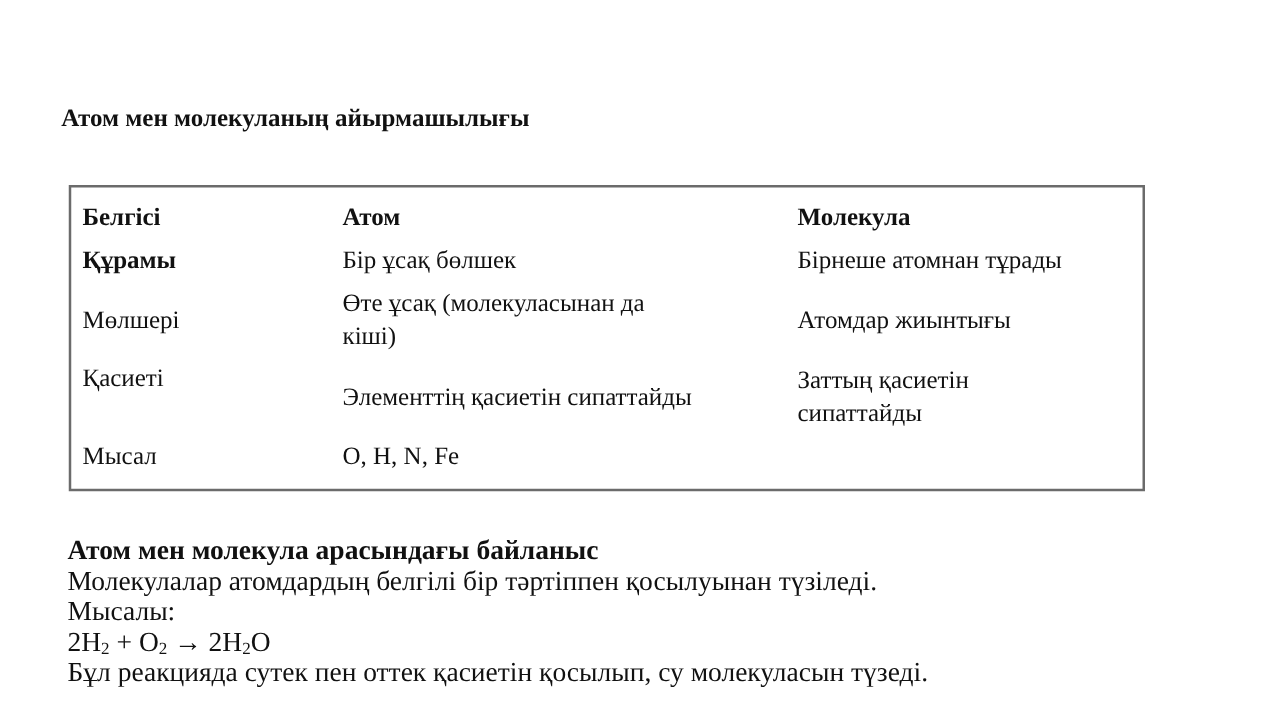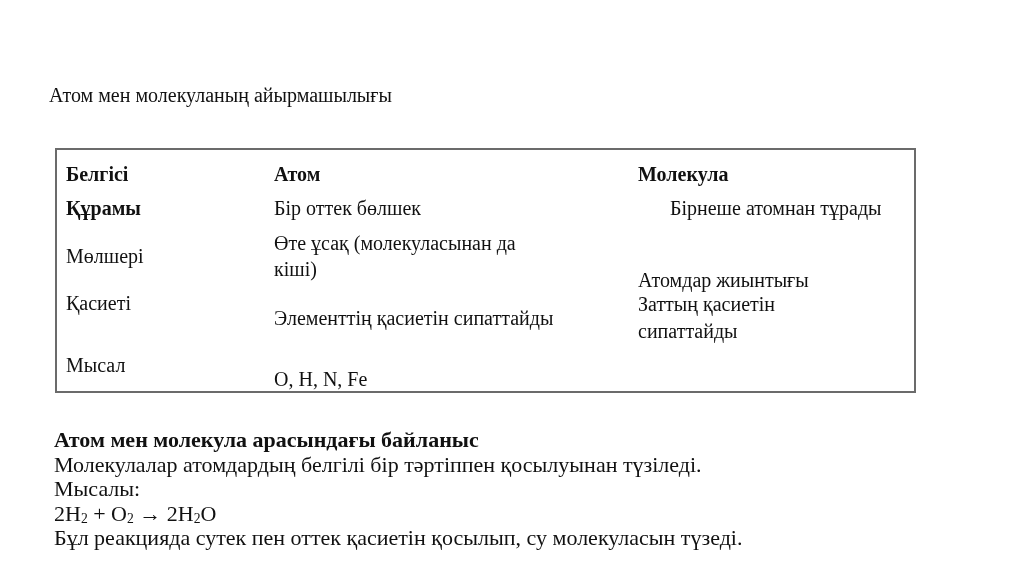--- a/index.html
+++ b/index.html
@@ -13,21 +13,21 @@
       position: relative;
       overflow: hidden;
       font-family: "Liberation Serif", "DejaVu Serif", serif;
       color: #111111;
     }
     .title {
       position: absolute;
       left: 49px;
       top: 82px;
       font-size: 20px;
-      font-weight: normal;
+      font-weight: bold;
       line-height: 26px;
       white-space: nowrap;
     }
     .table-box {
       position: absolute;
       left: 55px;
       top: 148px;
       width: 861px;
       height: 245px;
       border: 2px solid #6b6b6b;
@@ -63,35 +63,35 @@
 
 <div class="title">Атом мен молекуланың айырмашылығы</div>
 
 <div class="table-box">
 
   <div class="cell bold col1" style="top:11px;">Белгісі</div>
   <div class="cell bold col2" style="top:11px;">Атом</div>
   <div class="cell bold col3" style="top:11px;">Молекула</div>
 
   <div class="cell col1" style="top:45px;font-weight:bold;">Құрамы</div>
-  <div class="cell col2" style="top:45px;">Бір оттек бөлшек</div>
-  <div class="cell col3" style="top:45px;margin-left:32px;">Бірнеше атомнан тұрады</div>
+  <div class="cell col2" style="top:45px;">Бір ұсақ бөлшек</div>
+  <div class="cell col3" style="top:45px;">Бірнеше атомнан тұрады</div>
 
   <div class="cell col1" style="top:93px;">Мөлшері</div>
   <div class="cell col2" style="top:80px;">Өте ұсақ (молекуласынан да</div>
   <div class="cell col2" style="top:106px;">кіші)</div>
-  <div class="cell col3" style="top:93px;margin-top:24px;">Атомдар жиынтығы</div>
+  <div class="cell col3" style="top:93px;">Атомдар жиынтығы</div>
 
   <div class="cell col1" style="top:140px;">Қасиеті</div>
   <div class="cell col2" style="top:155px;">Элементтің қасиетін сипаттайды</div>
   <div class="cell col3" style="top:141px;">Заттың қасиетін</div>
   <div class="cell col3" style="top:168px;">сипаттайды</div>
 
   <div class="cell col1" style="top:202px;">Мысал</div>
-  <div class="cell col2" style="top:216px;">O, H, N, Fe</div>
+  <div class="cell col2" style="top:202px;">O, H, N, Fe</div>
 </div>
 
 <div class="bottom">
   <div class="line heading">Атом мен молекула арасындағы байланыс</div>
   <div class="line">Молекулалар атомдардың белгілі бір тәртіппен қосылуынан түзіледі.</div>
   <div class="line">Мысалы:</div>
   <div class="line"><span>2H</span><sub class="chem">2</sub><span style="white-space:pre;"> + O</span><sub class="chem">2</sub><span style="white-space:pre;"> → 2H</span><sub class="chem">2</sub><span>O</span></div>
   <div class="line">Бұл реакцияда сутек пен оттек қасиетін қосылып, су молекуласын түзеді.</div>
 </div>
 

